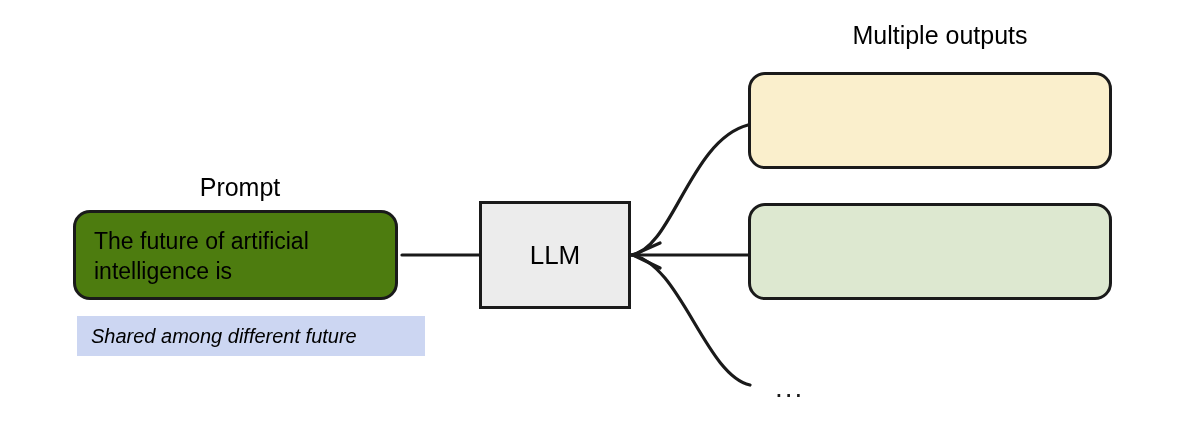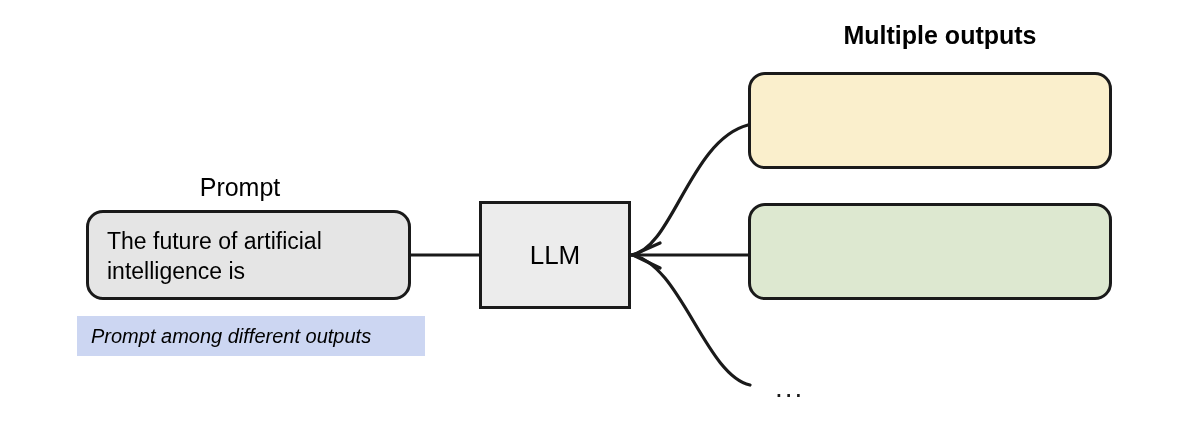--- a/index.html
+++ b/index.html
@@ -25,34 +25,33 @@
   }
   #prompt-title {
     left: 140px;
     top: 172px;
     width: 200px;
   }
   #outputs-title {
     left: 840px;
     top: 20px;
     width: 200px;
-    font-weight: bold;
   }
   .rounded-box {
     position: absolute;
     box-sizing: border-box;
     border: 3px solid #1a1a1a;
     border-radius: 17px;
   }
   #prompt-box {
-    left: 86px;
+    left: 73px;
     top: 210px;
     width: 325px;
     height: 90px;
-    background: #e5e5e5;
+    background: #4d7c0f;
   }
   #prompt-text {
     position: absolute;
     left: 18px;
     top: 13px;
     width: 290px;
     font-size: 23px;
     line-height: 30px;
     color: #000000;
     text-align: left;
@@ -150,18 +149,18 @@
 
   <div id="llm-box">
     <span id="llm-label">LLM</span>
   </div>
 
   <div class="rounded-box" id="output-box-1"></div>
 
   <div class="rounded-box" id="output-box-2"></div>
 
   <div id="shared-note">
-    <span id="shared-note-text">Prompt among different outputs</span>
+    <span id="shared-note-text">Shared among different future</span>
   </div>
 
   <div id="ellipsis">...</div>
 
 </div>
 
 </body></html>

